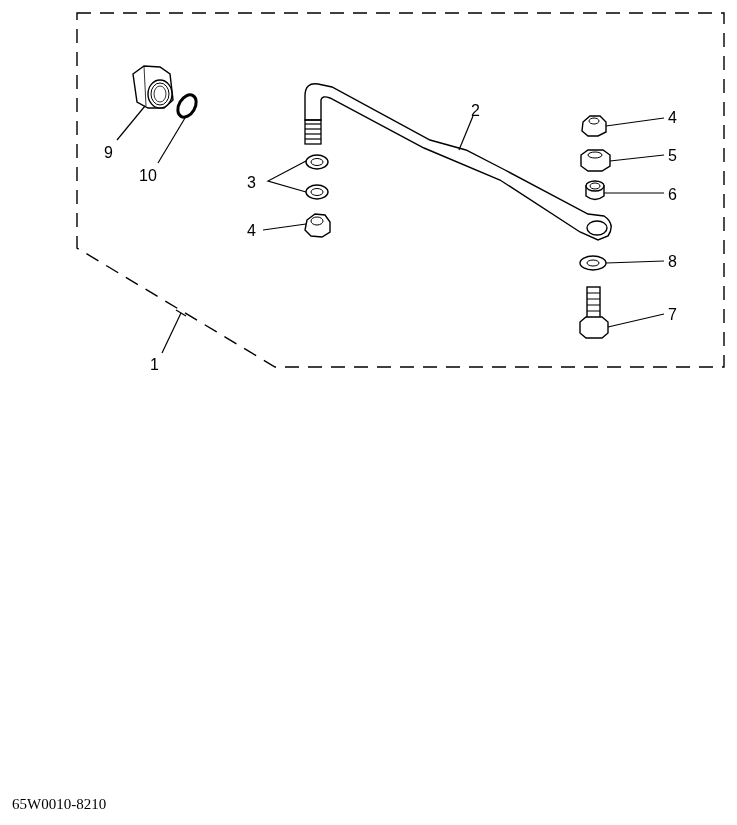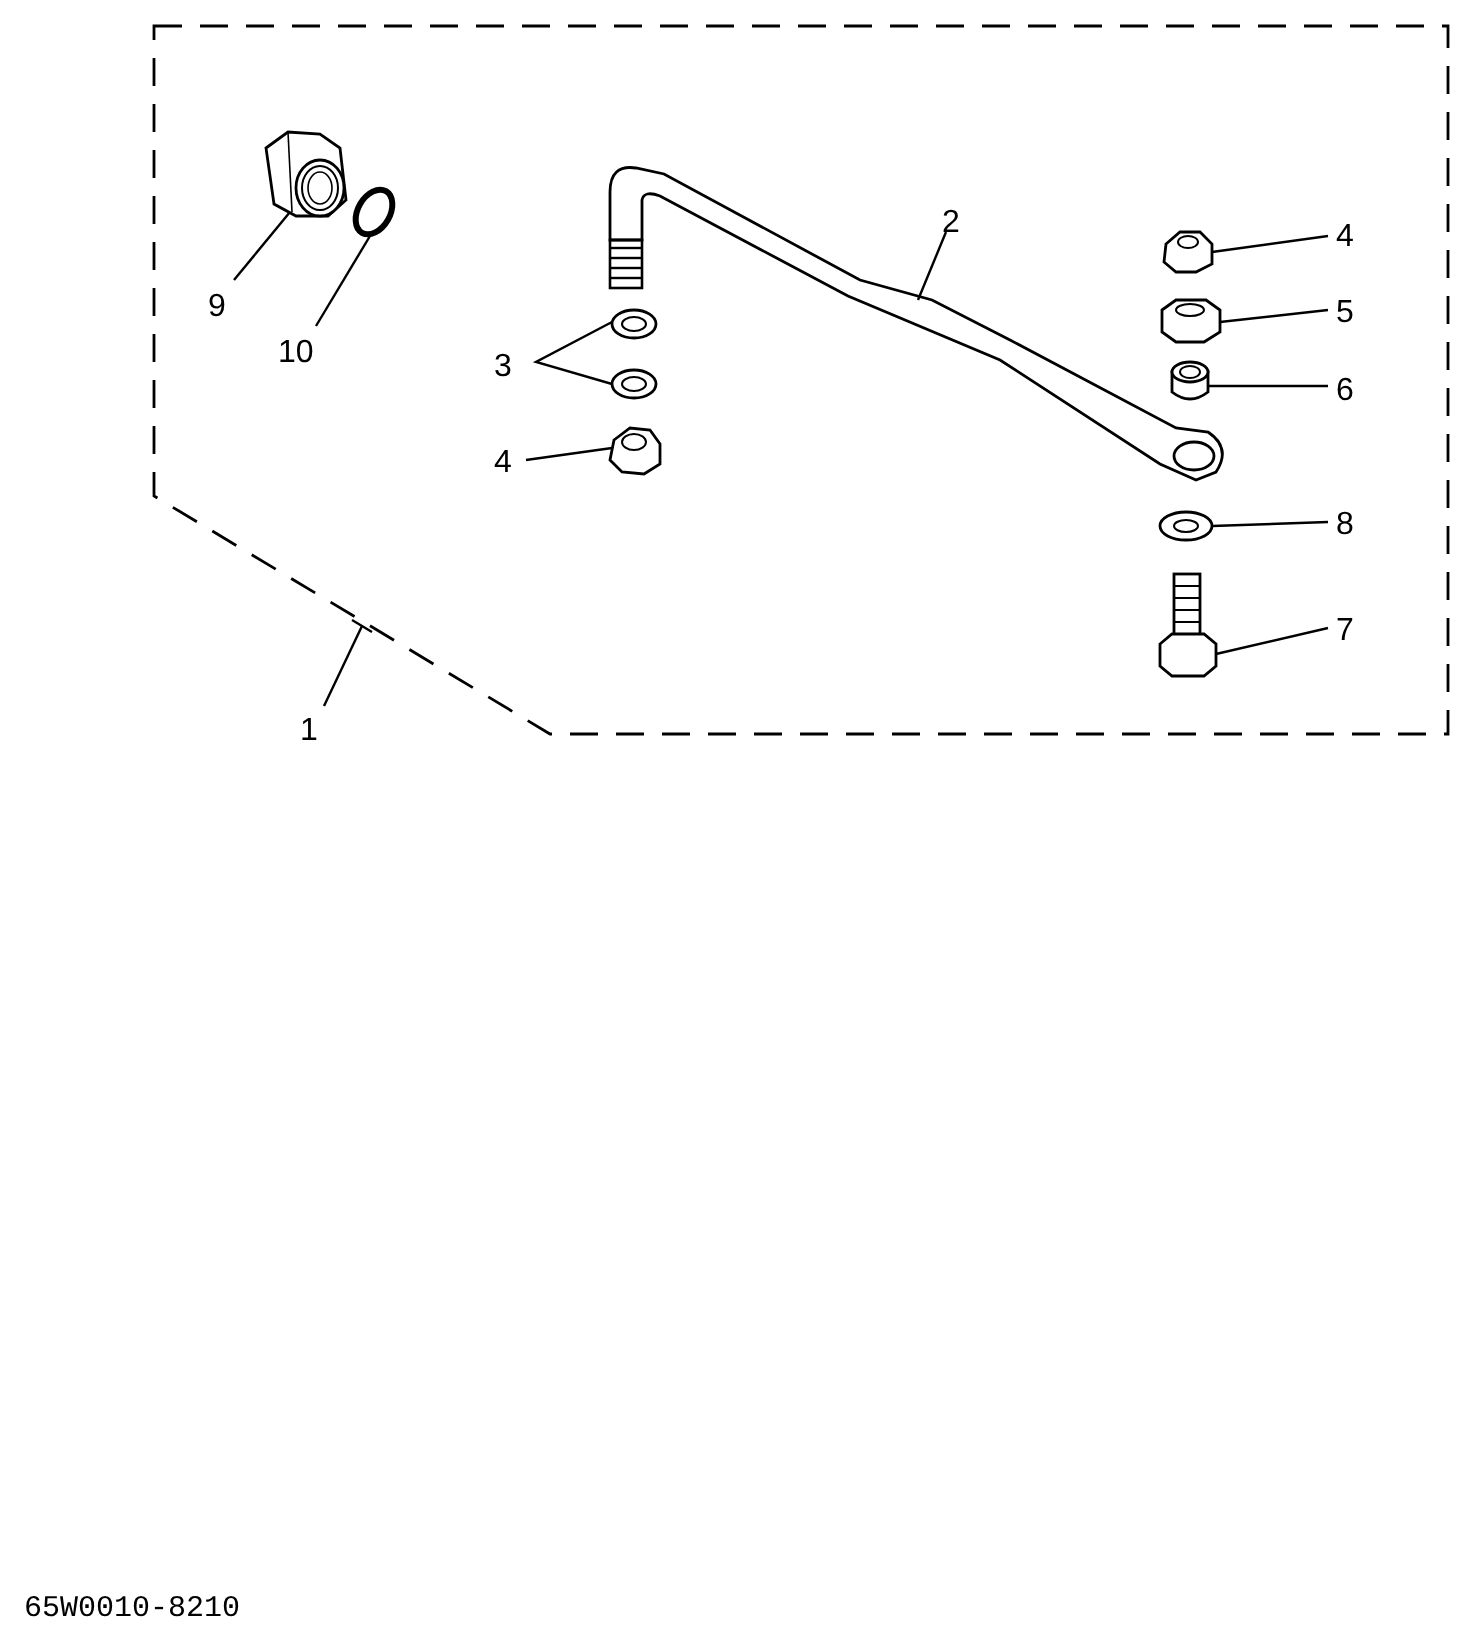--- a/index.html
+++ b/index.html
@@ -1,19 +1,19 @@
 <!DOCTYPE html>
 <html><head>
 <meta charset="utf-8">
 <style>
   html, body { margin: 0; padding: 0; background: #ffffff; }
   body { width: 737px; height: 825px; position: relative; overflow: hidden; font-family: "Liberation Sans", sans-serif; }
   svg { position: absolute; left: 0; top: 0; }
   .lbl { font-family: "Liberation Sans", sans-serif; font-size: 16px; fill: #000; }
-  .code { position: absolute; left: 12px; top: 796px; font-size: 15px; color: #000; font-family: Liberation Mono, monospace; }
+  .code { position: absolute; left: 12px; top: 796px; font-size: 15px; color: #000; font-family: Liberation Serif, serif; }
   .part { fill: #fff; stroke: #000; stroke-width: 1.4; }
   .lead { stroke: #000; stroke-width: 1.2; fill: none; }
 </style>
 </head>
 <body>
 
 <svg width="737" height="825" viewBox="0 0 737 825">
 
   <g>
     <path d="M77,13 L724,13 L724,367 L275,367 L77,248 Z" fill="none" stroke="#000" stroke-width="1.4" stroke-dasharray="14,9"></path>

